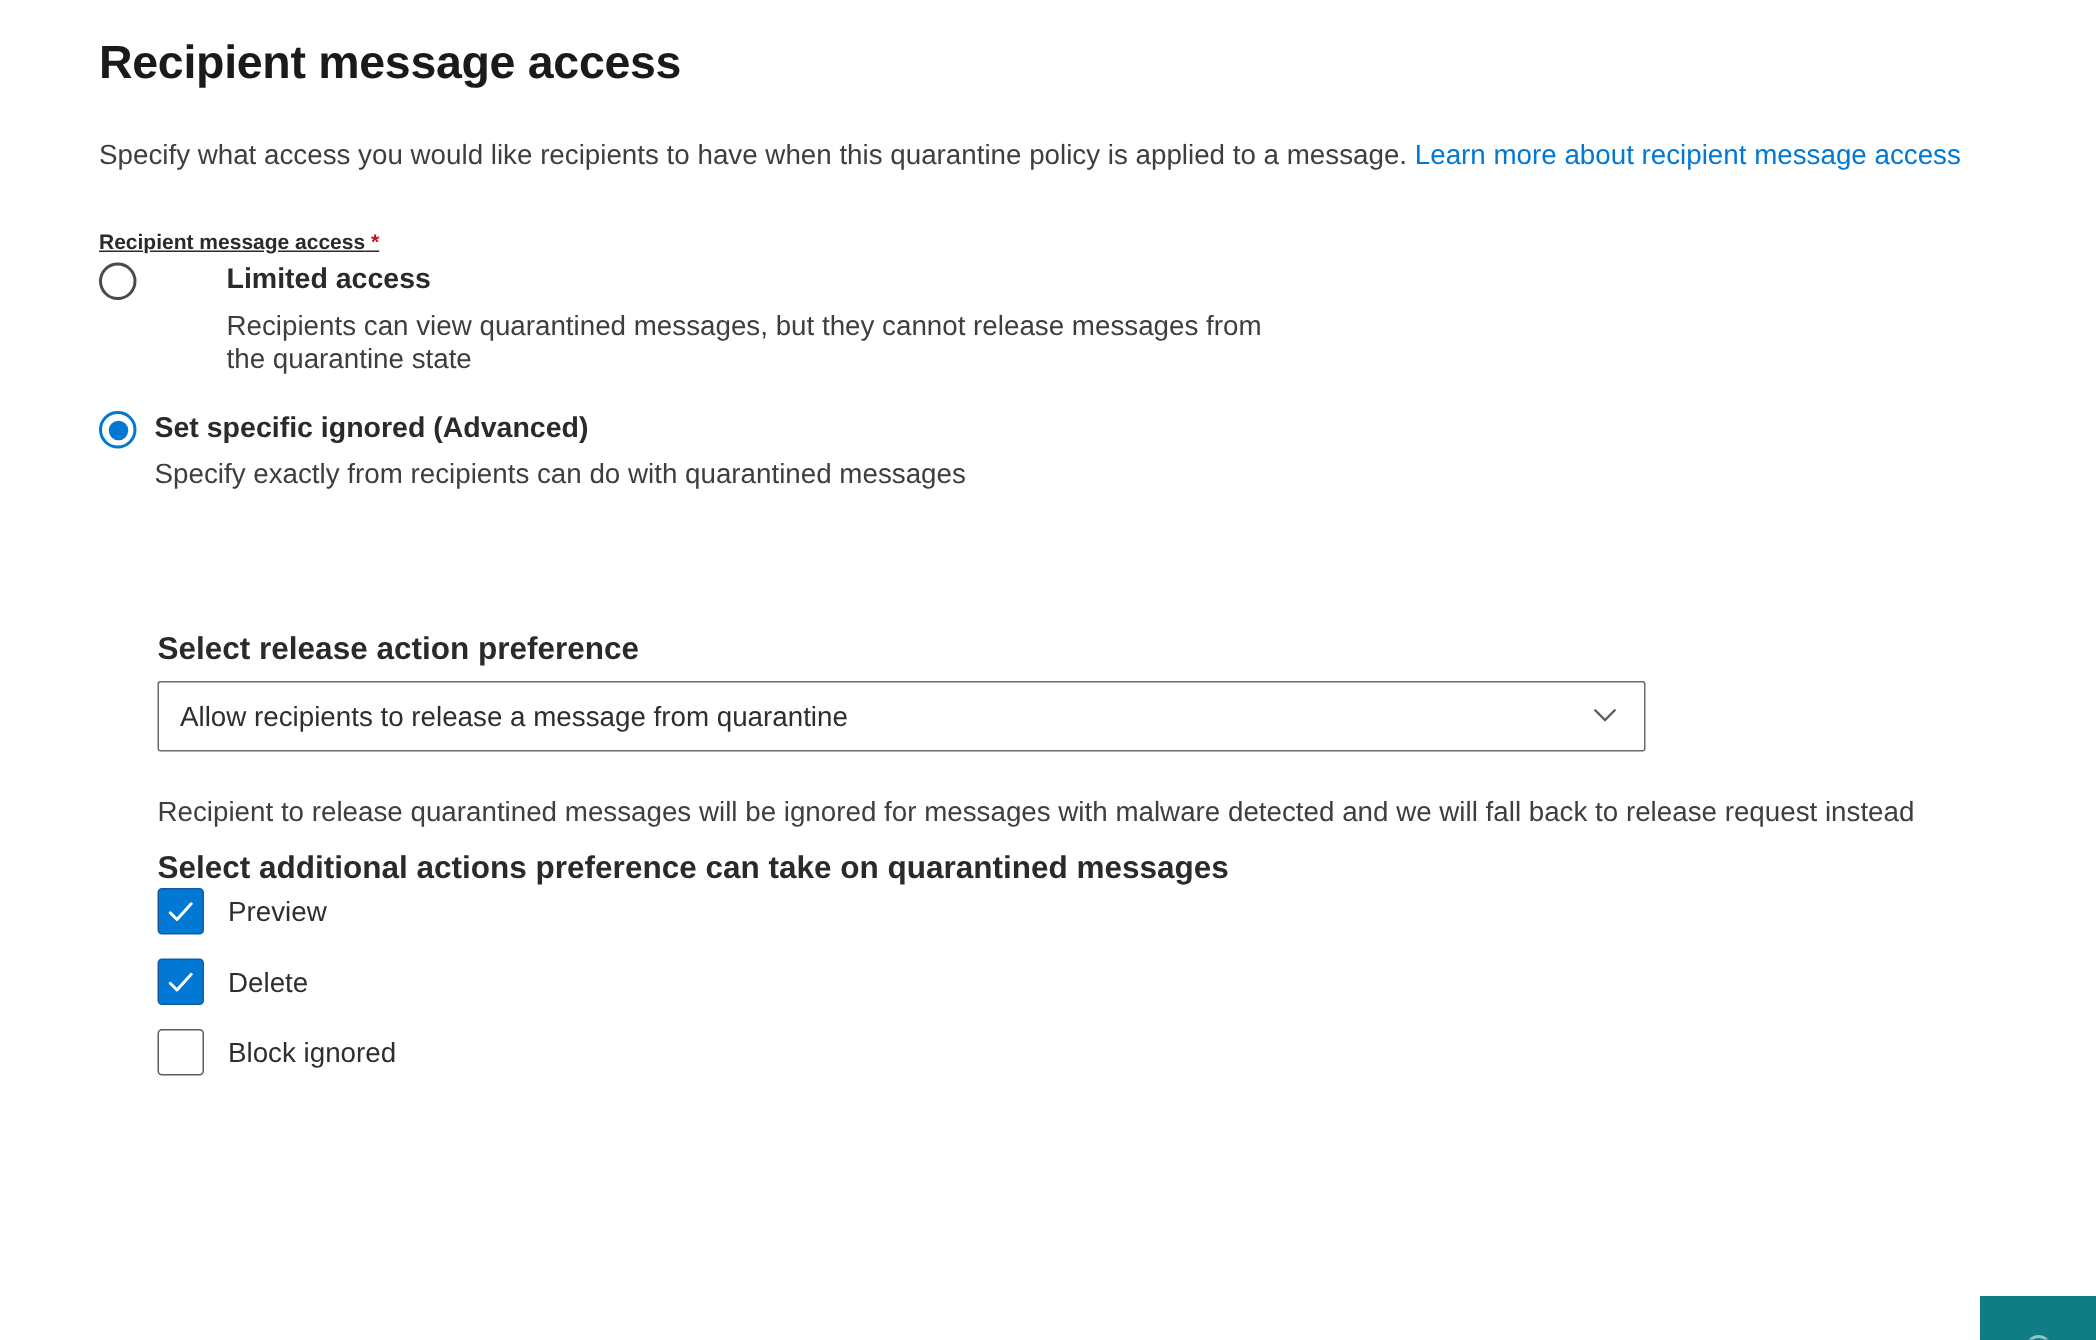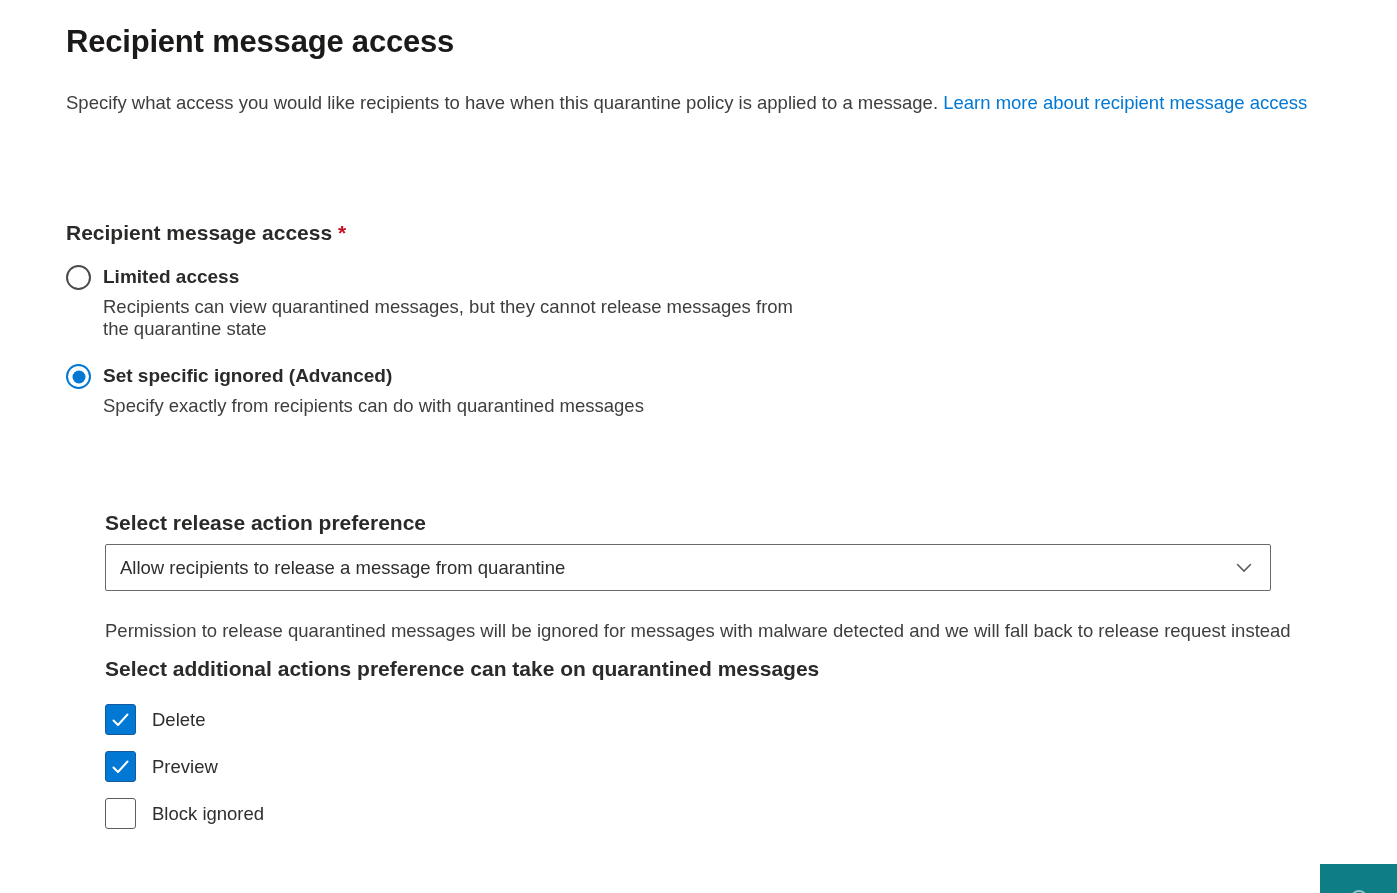--- a/index.html
+++ b/index.html
@@ -24,44 +24,44 @@
   h1.page-title{
     margin:0;font-size:31px;line-height:40px;font-weight:700;
     color:var(--c-title-text);letter-spacing:-0.2px;
   }
   .desc{
     margin:26px 0 0;max-width:1300px;
     font-size:18.5px;line-height:30px;color:var(--c-body-text);
   }
   a.link{color:var(--c-link);text-decoration:none;cursor:pointer;}
   .field-label{
-    margin-top:102px;font-size:21px;line-height:26px;font-weight:600;color:#2b2a29;
+    margin-top:30px;font-size:14px;line-height:26px;font-weight:600;color:#2b2a29;text-decoration:underline;
   }
   .req{color:var(--c-required);font-weight:600;}
   .radio-option{display:flex;align-items:flex-start;cursor:pointer;}
-  .radio-option.first{margin-top:18px;}
+  .radio-option.first{gap:48px;}
   .radio-option.second{margin-top:23px;}
   .radio{
     flex:0 0 auto;width:25px;height:25px;border-radius:50%;
     border:2px solid #4c4b4a;background:#fff;margin:1px 12px 0 0;position:relative;
   }
   .radio.checked{border-color:var(--c-accent);}
   .radio.checked::after{
     content:"";position:absolute;left:50%;top:50%;width:13px;height:13px;
     transform:translate(-50%,-50%);border-radius:50%;background:var(--c-accent);
   }
   .radio-label{font-size:19px;line-height:26px;font-weight:700;color:#2b2a29;}
   .radio-desc{
     margin-top:6px;max-width:720px;
     font-size:18.5px;line-height:22px;color:var(--c-body-text);
   }
   .advanced{margin:93px 0 0 39px;}
   .sub-label{font-size:21px;line-height:26px;font-weight:600;color:#2b2a29;}
   .dropdown{
-    margin-top:8px;width:1166px;height:47px;
+    margin-top:8px;width:992px;height:47px;
     border:1px solid #6b6a69;border-radius:2px;background:#fff;
     display:flex;align-items:center;justify-content:space-between;
     padding:0 18px 0 14px;cursor:pointer;
   }
   .dd-value{font-size:18.5px;color:#2f2e2d;}
   .note{
     margin:25px 0 0;max-width:1235px;
     font-size:18.5px;line-height:30px;color:var(--c-body-text);
   }
   .sub-label.additional{margin-top:10px;}
@@ -128,40 +128,40 @@
 
     <div class="dropdown">
       <span class="dd-value">Allow recipients to release a message from quarantine</span>
       <span>
         <svg width="16" height="10" viewBox="0 0 16 10">
             <path d="M1.5 1.5 L8 8 L14.5 1.5" fill="none" stroke="#5e5d5c" stroke-width="1.6" stroke-linecap="round"></path>
           </svg>
       </span>
     </div>
 
-    <p class="note">Permission to release quarantined messages will be ignored for messages with malware detected and we will fall back to release request instead</p>
+    <p class="note">Recipient to release quarantined messages will be ignored for messages with malware detected and we will fall back to release request instead</p>
 
     <div class="sub-label additional">Select additional actions preference can take on quarantined messages</div>
+
+    <div class="checkbox-row">
+      <span class="checkbox checked">
+        <svg width="17" height="14" viewBox="0 0 17 14">
+            <path d="M1.5 7.5 L6 12 L15.5 1.5" fill="none" stroke="#ffffff" stroke-width="2" stroke-linecap="round" stroke-linejoin="round"></path>
+          </svg>
+      </span>
+      <span class="checkbox-label">Preview</span>
+    </div>
 
     <div class="checkbox-row r1">
       <span class="checkbox checked">
         <svg width="17" height="14" viewBox="0 0 17 14">
             <path d="M1.5 7.5 L6 12 L15.5 1.5" fill="none" stroke="#ffffff" stroke-width="2" stroke-linecap="round" stroke-linejoin="round"></path>
           </svg>
       </span>
       <span class="checkbox-label">Delete</span>
-    </div>
-
-    <div class="checkbox-row">
-      <span class="checkbox checked">
-        <svg width="17" height="14" viewBox="0 0 17 14">
-            <path d="M1.5 7.5 L6 12 L15.5 1.5" fill="none" stroke="#ffffff" stroke-width="2" stroke-linecap="round" stroke-linejoin="round"></path>
-          </svg>
-      </span>
-      <span class="checkbox-label">Preview</span>
     </div>
 
     <div class="checkbox-row">
       <span class="checkbox">
         
       </span>
       <span class="checkbox-label">Block ignored</span>
     </div>
 
   </div>

